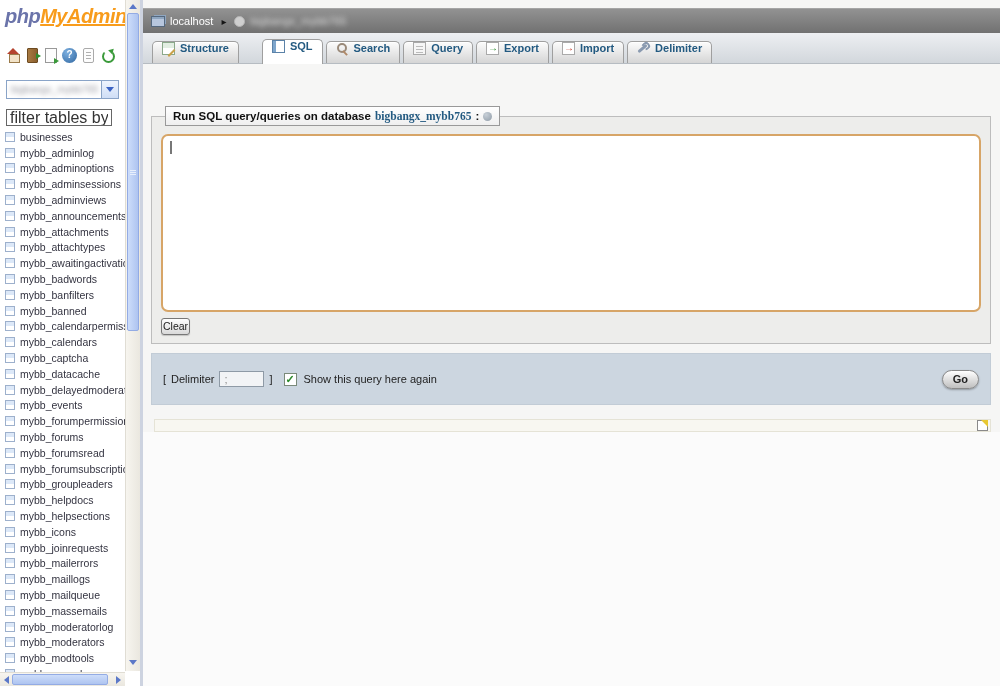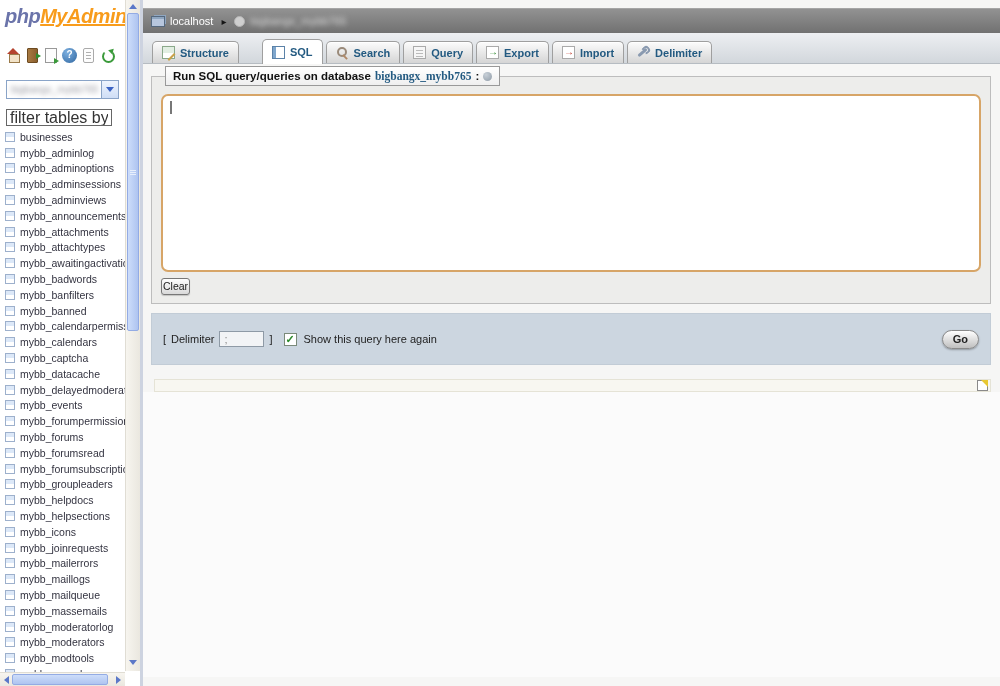--- a/index.html
+++ b/index.html
@@ -57,39 +57,39 @@
   .main { position:absolute; left:143px; top:0; width:857px; height:686px; background:#f6f6f5; }
 
   .crumb { height:25px; background:linear-gradient(#929292,#717171); border-top:1px solid #a5a5a5; display:flex; align-items:center; padding-left:8px; gap:5px;margin-top:8px; }
   .srv-icon { width:14px; height:11px; background:#b7c6dd; border:1px solid #55687e; box-shadow:inset 0 2px 0 #8fa6c0, 2px -2px 0 -1px #8fa6c0; cursor:pointer; }
   .crumb a { color:#ffffff; text-decoration:none; cursor:pointer; }
   .crumb .sep { color:#151515; font-size:10px; margin:0 3px; }
   .db-ico { width:11px; height:11px; border-radius:50%; background:#cfcfcf; border:1px solid #b5b5b5; }
   .crumb .dbname { color:#d6d6d6; }
 
   .tabbar { height:31px; background:linear-gradient(#edeff2,#d2d7dc); border-bottom:1px solid #b6bcc2; display:flex; align-items:flex-end; padding-left:9px; gap:3px; }
-  .tab { height:22px; padding:0 9px; display:inline-flex; align-items:center; gap:5px; font-weight:bold; font-size:11px; color:#235a81; background:linear-gradient(#fcfcfc,#d5d5d5); border:1px solid #9f9f9f; border-bottom:none; border-radius:5px 5px 0 0; box-shadow:inset 0 1px 0 #fff; cursor:pointer; white-space:nowrap; }
+  .tab { height:22px; padding:0 9px; display:inline-flex; gap:5px; font-weight:bold; font-size:11px; color:#235a81; background:linear-gradient(#fcfcfc,#d5d5d5); border:1px solid #9f9f9f; border-bottom:none; border-radius:5px 5px 0 0; box-shadow:inset 0 1px 0 #fff; cursor:pointer; white-space:nowrap; }
   .tab.active { background:#ffffff; height:25px; margin-bottom:-1px; z-index:2; position:relative;margin-left:20px; }
 
   .tab-icon { width:13px; height:13px; position:relative; display:inline-block; flex:0 0 13px; }
   .tab-structure .tab-icon { border:1px solid #8aa88a; background:linear-gradient(180deg,#e2eee2 50%,#fff 50%); }
   .tab-structure .tab-icon::after { content:""; position:absolute; right:-2px; bottom:0; width:9px; height:2px; background:#caa24a; transform:rotate(-45deg); }
   .tab-sql .tab-icon { border:1px solid #5b82a8; background:#fff; box-shadow:inset 3px 0 0 #7fa6cc; }
   .tab-search .tab-icon::before { content:""; position:absolute; left:1px; top:1px; width:6px; height:6px; border:2px solid #9a8a7a; border-radius:50%; }
   .tab-search .tab-icon::after { content:""; position:absolute; right:1px; bottom:1px; width:6px; height:2px; background:#b08968; transform:rotate(45deg); }
   .tab-query .tab-icon { border:1px solid #aaa; background:#f6f6f6; }
   .tab-query .tab-icon::before { content:""; position:absolute; left:2px; top:3px; width:7px; height:1px; background:#bbb; box-shadow:0 3px 0 #bbb, 0 6px 0 #bbb; }
   .tab-export .tab-icon { border:1px solid #aaa; background:#fff; }
   .tab-export .tab-icon::after { content:"\2192"; position:absolute; left:1px; top:-1px; font-size:10px; font-weight:bold; color:#2e8b2e; }
   .tab-import .tab-icon { border:1px solid #aaa; background:#fff; }
   .tab-import .tab-icon::after { content:"\2192"; position:absolute; left:1px; top:-1px; font-size:10px; font-weight:bold; color:#c03a2b; }
   .tab-operations .tab-icon::before { content:""; position:absolute; left:0; top:5px; width:11px; height:3px; background:#8a9ab0; border-radius:2px; transform:rotate(-40deg); }
   .tab-operations .tab-icon::after { content:""; position:absolute; right:0; top:0; width:4px; height:4px; border:2px solid #8a9ab0; border-radius:50%; border-left-color:transparent; transform:rotate(-40deg); }
 
-  .content { padding:2px 9px 0 8px; }
+  .content { padding:2px 9px 0 8px;margin-top:40px; }
   fieldset.query-fs { border:1px solid #bdbdbd; background:#ededeb; padding:8px 9px 8px; }
   fieldset.query-fs legend { background:linear-gradient(#ffffff,#efefef); border:1px solid #999; padding:3px 7px; font-size:11.5px; font-weight:bold; color:#111; margin-left:4px; display:flex; align-items:center; gap:4px; }
   .db-link { color:#235a81; cursor:pointer;font-family:Liberation Serif, serif; }
   .help-dot { width:9px; height:9px; border-radius:50%; background:radial-gradient(circle at 35% 30%, #c8d0d8, #8e9aa6); display:inline-block; cursor:pointer; }
 
   .ta-wrap { position:relative; }
   textarea.sql-box { display:block; width:100%; height:178px; border:2px solid #d7a567; border-radius:7px; background:#fff; resize:none; outline:none; padding:6px 8px; font-family:"DejaVu Sans Mono", monospace; font-size:12px; }
   .caret { position:absolute; left:9px; top:7px; width:2px; height:13px; background:#777; }
 
   .clear-row { margin-top:6px; }

